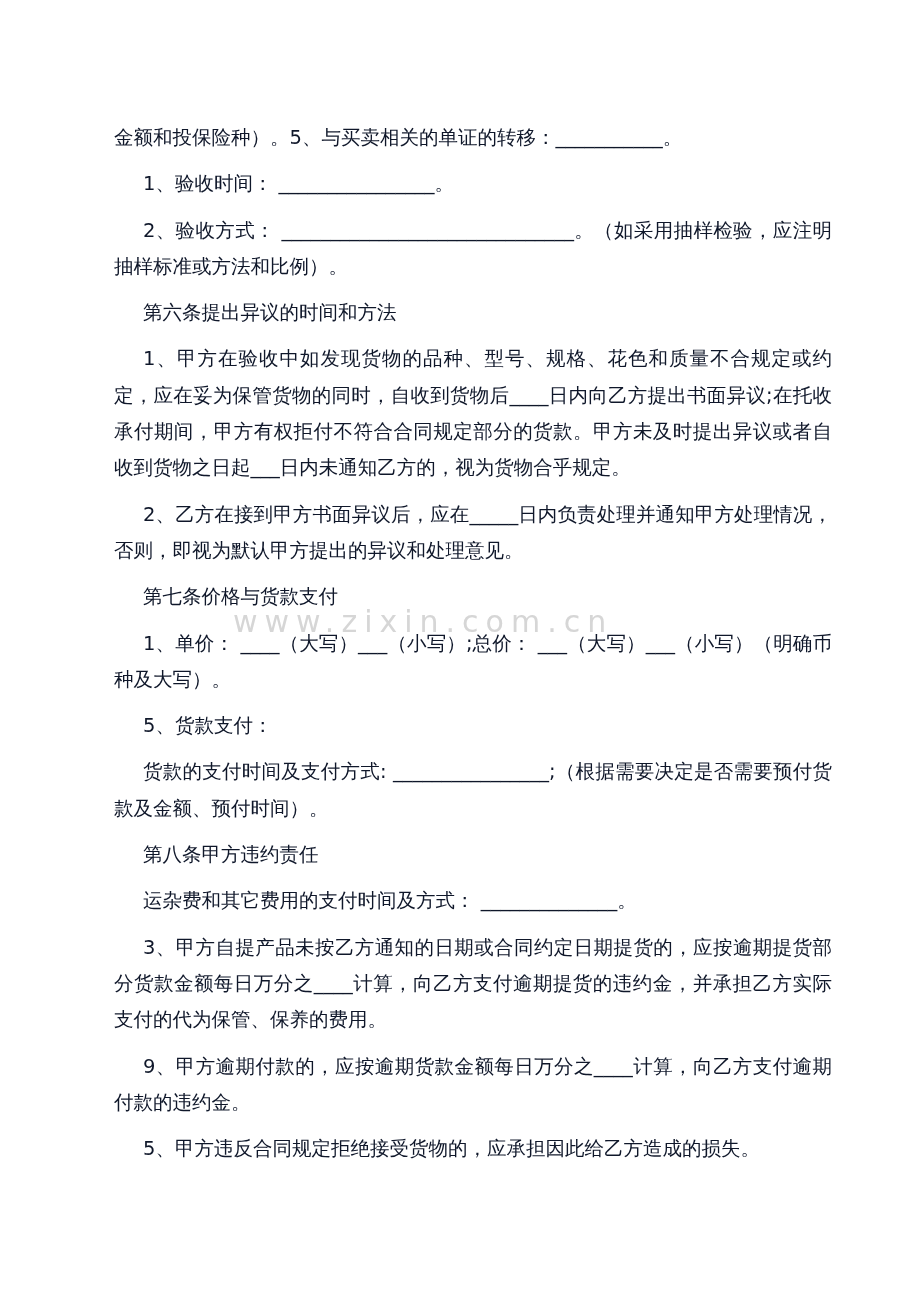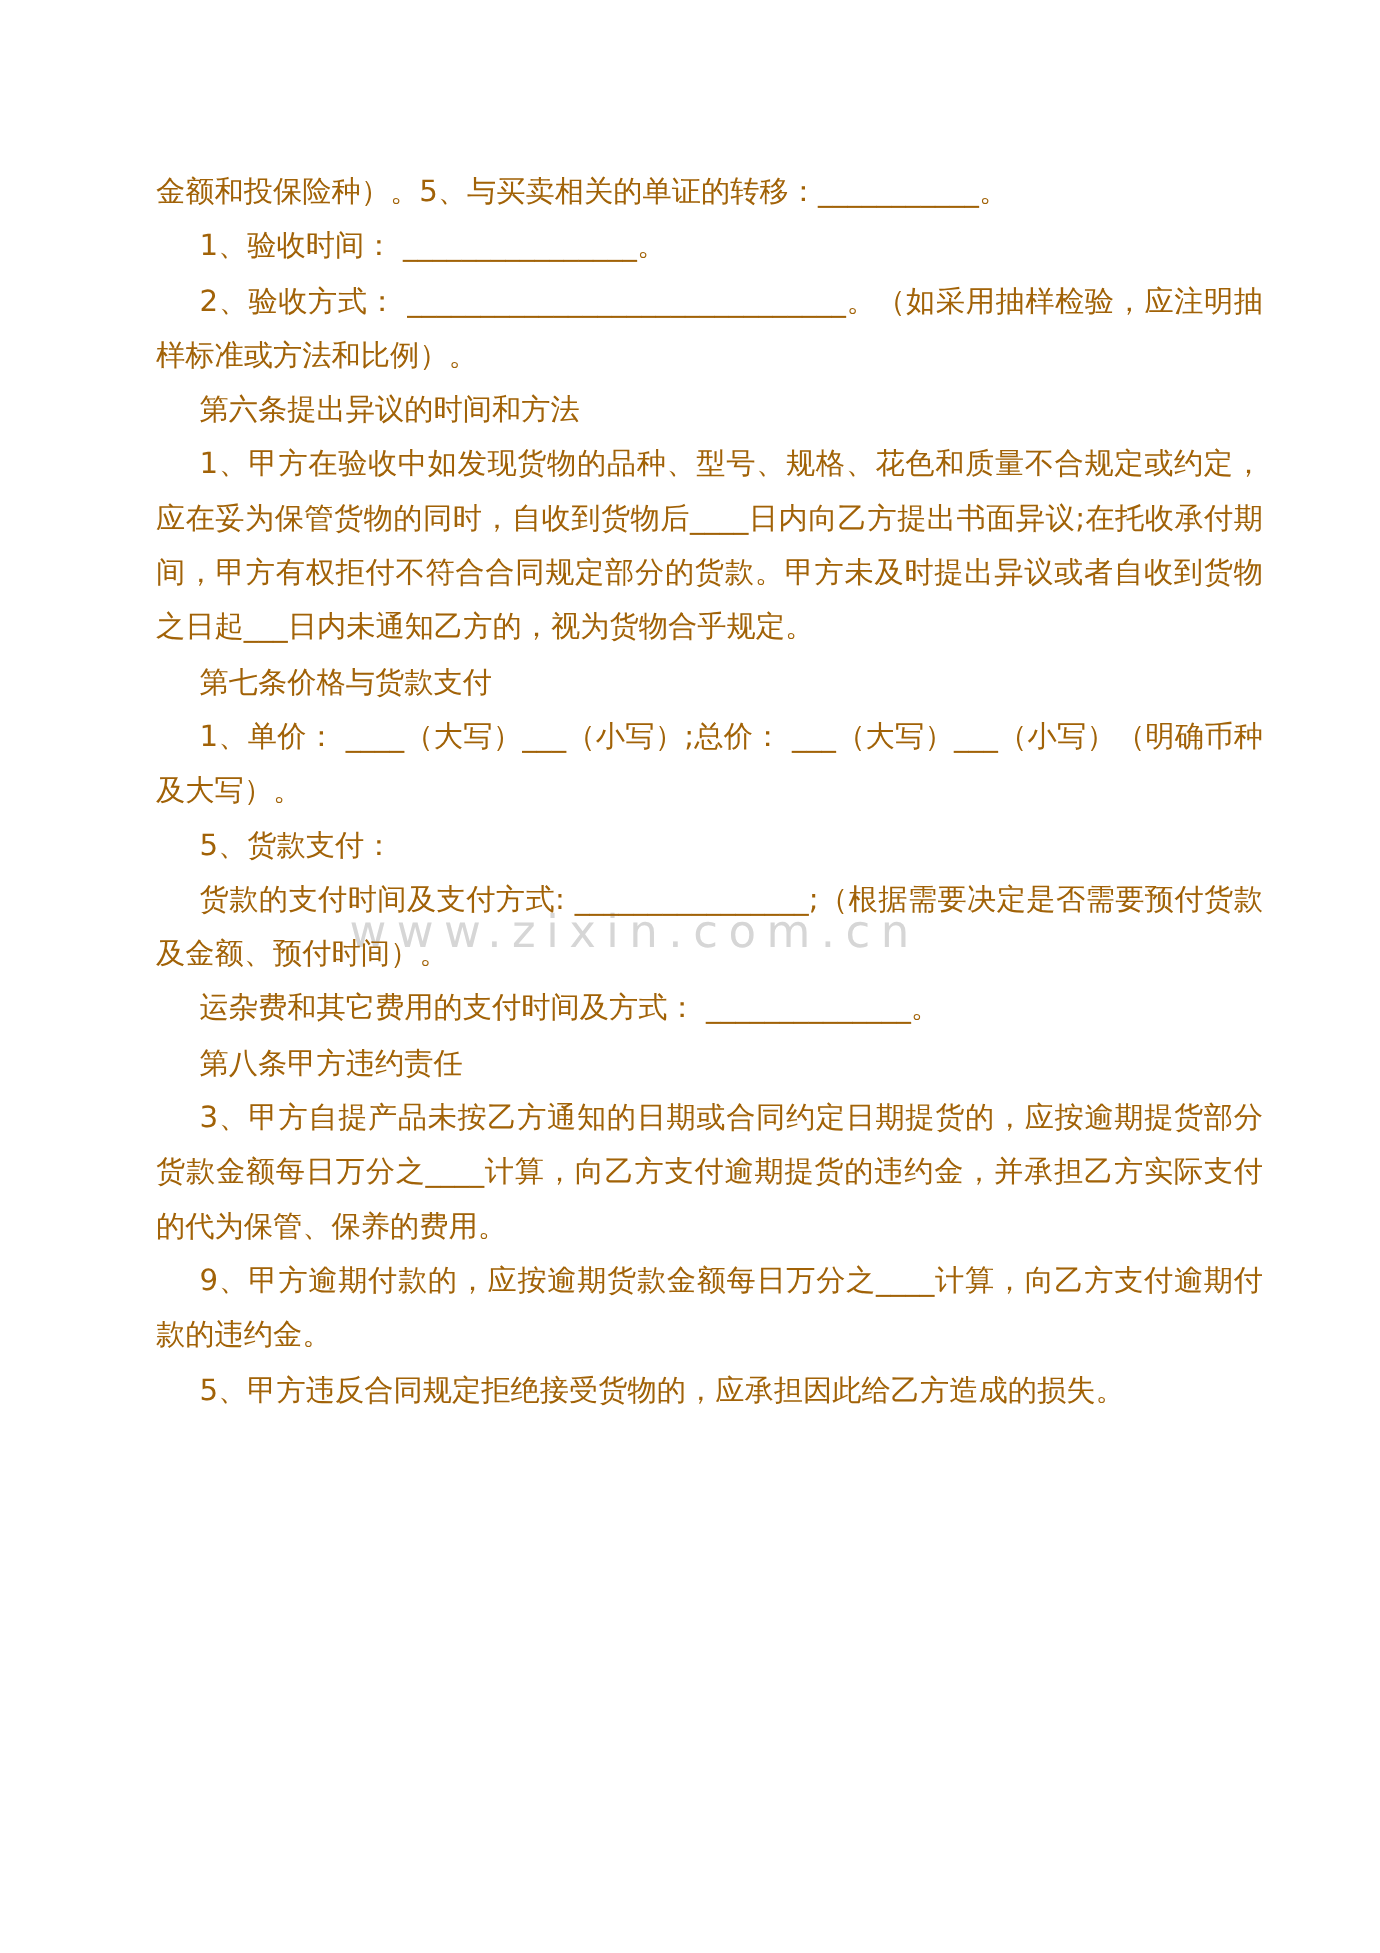--- a/index.html
+++ b/index.html
@@ -27,47 +27,48 @@
     user-select: none;
   }
   .doc {
     position: absolute;
     left: 104px;
     top: 110px;
     width: 738px;
     z-index: 1;
   }
   .para {
-    margin: 0;
+    margin: 10px;
     padding: 0;
     font-size: 19.5px;
     line-height: 36.3px;
-    color: #a16207;
+    color: #0f172a;
     text-align: justify;
     text-justify: inter-ideograph;
     word-break: break-all;
   }
   .para.indent {
     text-indent: 29px;
   }
 </style>
 </head>
 <body>
 
 <div class="page">
   <div class="watermark">www.zixin.com.cn</div>
   <div class="doc" id="doc-body">
       <p class="para">金额和投保险种）。5、与买卖相关的单证的转移：___________。</p>
       <p class="para indent">1、验收时间： ________________。</p>
       <p class="para indent">2、验收方式： ______________________________。（如采用抽样检验，应注明抽样标准或方法和比例）。</p>
       <p class="para indent">第六条提出异议的时间和方法</p>
       <p class="para indent">1、甲方在验收中如发现货物的品种、型号、规格、花色和质量不合规定或约定，应在妥为保管货物的同时，自收到货物后____日内向乙方提出书面异议;在托收承付期间，甲方有权拒付不符合合同规定部分的货款。甲方未及时提出异议或者自收到货物之日起___日内未通知乙方的，视为货物合乎规定。</p>
+      <p class="para indent">2、乙方在接到甲方书面异议后，应在_____日内负责处理并通知甲方处理情况，否则，即视为默认甲方提出的异议和处理意见。</p>
       <p class="para indent">第七条价格与货款支付</p>
       <p class="para indent">1、单价： ____（大写）___（小写）;总价： ___（大写）___（小写）（明确币种及大写）。</p>
       <p class="para indent">5、货款支付：</p>
       <p class="para indent">货款的支付时间及支付方式: ________________;（根据需要决定是否需要预付货款及金额、预付时间）。</p>
+      <p class="para indent">第八条甲方违约责任</p>
       <p class="para indent">运杂费和其它费用的支付时间及方式： ______________。</p>
-      <p class="para indent">第八条甲方违约责任</p>
       <p class="para indent">3、甲方自提产品未按乙方通知的日期或合同约定日期提货的，应按逾期提货部分货款金额每日万分之____计算，向乙方支付逾期提货的违约金，并承担乙方实际支付的代为保管、保养的费用。</p>
       <p class="para indent">9、甲方逾期付款的，应按逾期货款金额每日万分之____计算，向乙方支付逾期付款的违约金。</p>
       <p class="para indent">5、甲方违反合同规定拒绝接受货物的，应承担因此给乙方造成的损失。</p>
     </div>
 </div>
 
 </body></html>

